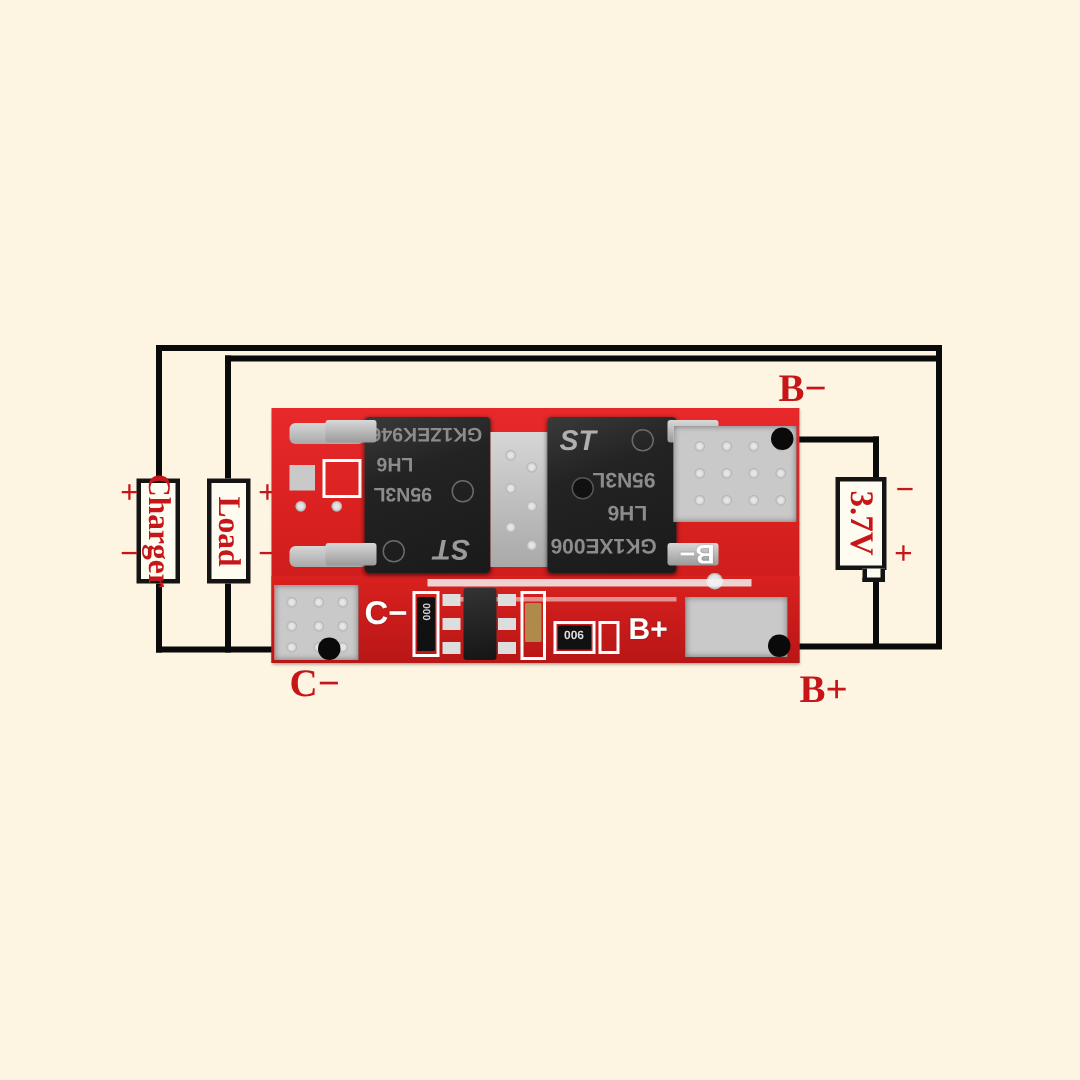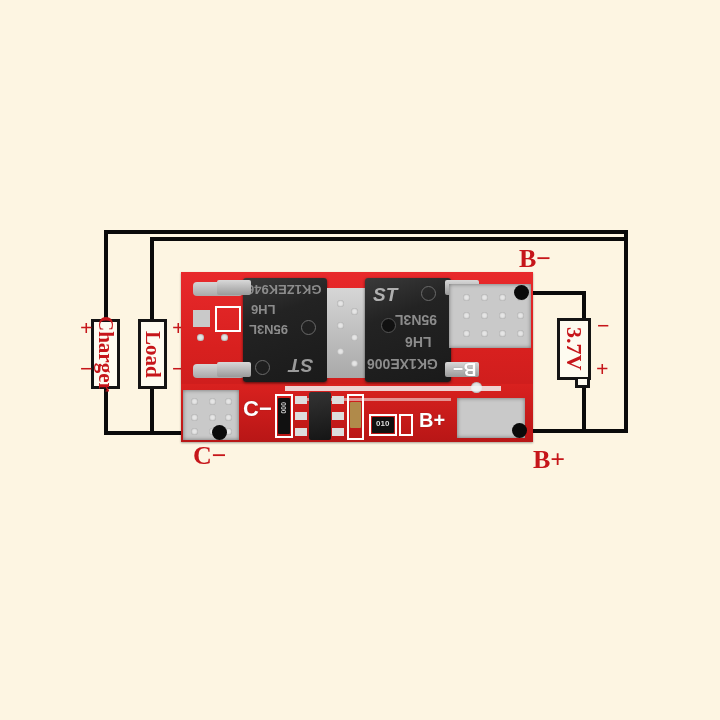--- a/index.html
+++ b/index.html
@@ -221,21 +221,21 @@
     <div class="ic" style="left:128px;top:120px;width:22px;height:48px;"></div>
     <div class="smd-pad" style="left:151px;top:124px;width:12px;height:8px;"></div>
     <div class="smd-pad" style="left:151px;top:140px;width:12px;height:8px;"></div>
     <div class="smd-pad" style="left:151px;top:156px;width:12px;height:8px;"></div>
 
     <div class="silk-r" style="left:166px;top:122px;width:17px;height:46px;"></div>
     <div class="res" style="left:169px;top:130px;width:11px;height:26px;background:#b08a4a;"></div>
 
     <div class="silk-r" style="left:188px;top:142px;width:28px;height:22px;"></div>
     <div class="res" style="left:191px;top:145px;width:22px;height:16px;"></div>
-    <span class="silk" style="left:195px;top:147px;font-size:8px;color:#ddd;">010</span>
+    <span class="silk" style="left:195px;top:147px;font-size:8px;color:#ddd;">006</span>
 
     <div class="silk-r" style="left:218px;top:142px;width:14px;height:22px;"></div>
   </div>
 
   <div class="node" style="left:212px;top:425px;"></div>
   <div class="node" style="left:514px;top:285px;"></div>
   <div class="node" style="left:512px;top:423px;"></div>
 
   <span class="rlabel" style="left:193px;top:441px;font-size:26px;">C−</span>
   <span class="rlabel" style="left:519px;top:244px;font-size:26px;">B−</span>

